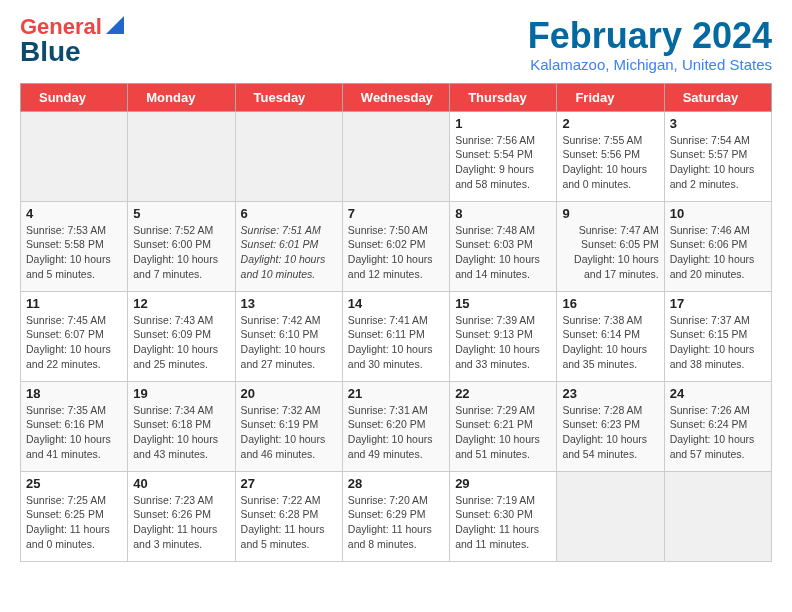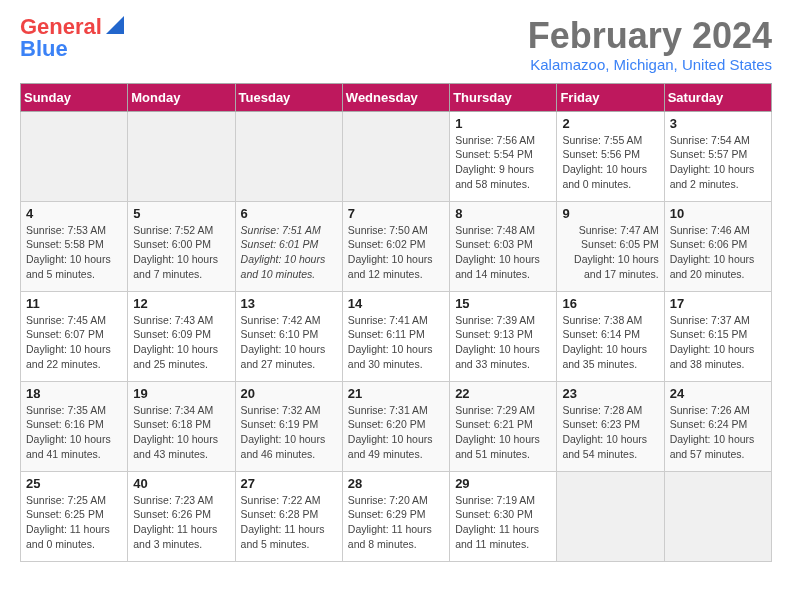--- a/index.html
+++ b/index.html
@@ -21,53 +21,53 @@
       flex-direction: column;
       align-items: flex-start;
     }
     .logo-general {
       font-size: 22px;
       font-weight: bold;
       color: #ef4444;
       line-height: 1;
     }
     .logo-blue {
-      font-size: 22px;
-      font-weight: bold;
-      color: #3b82f6;
+      font-size: 28px;
+      font-weight: bold;
+      color: #0c4a6e;
       line-height: 1;
     }
     .logo-row {
       display: flex;
       align-items: center;
     }
     .title-area {
       text-align: right;
     }
     .title-month {
       font-size: 36px;
       font-weight: bold;
-      color: #737373;
+      color: #0369a1;
       line-height: 1.1;
     }
     .title-location {
       font-size: 15px;
       color: #3b82f6;
     }
     table {
       width: 100%;
       border-collapse: collapse;
       table-layout: fixed;
     }
     thead tr th {
-      background: #be185d;
+      background: #ef4444;
       color: #fff;
       font-size: 13px;
       font-weight: bold;
-      padding: 6px 3px;
+      padding: 6px 18px;
       text-align: left;
       border: 1px solid #aaa;
     }
     tbody tr td {
       border: 1px solid #ccc;
       vertical-align: top;
       padding: 4px 5px;
       height: 90px;
       font-size: 11px;
       color: #333;

